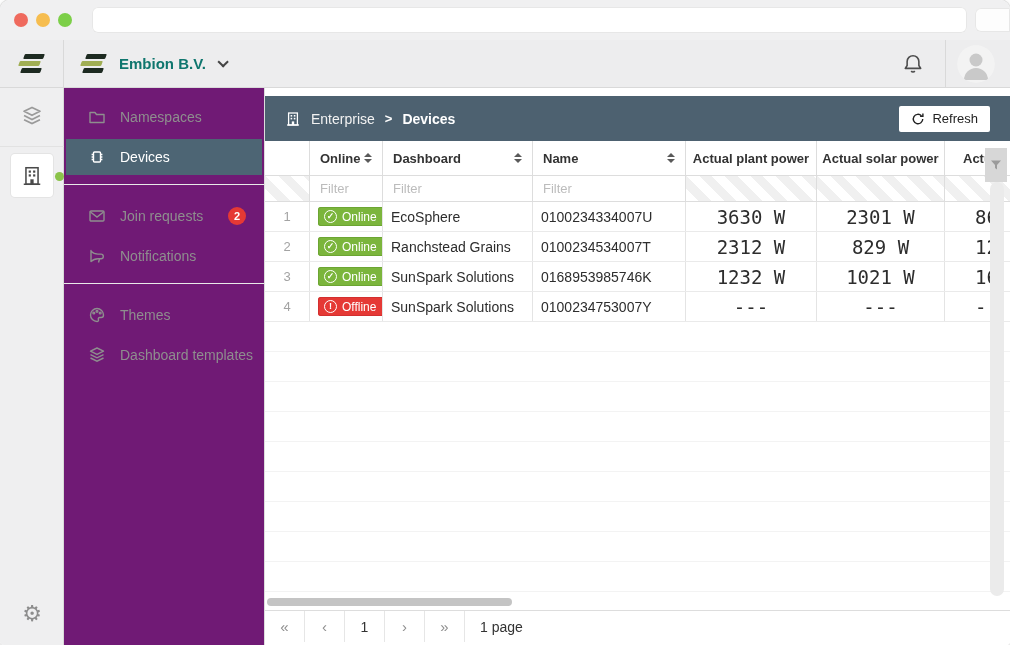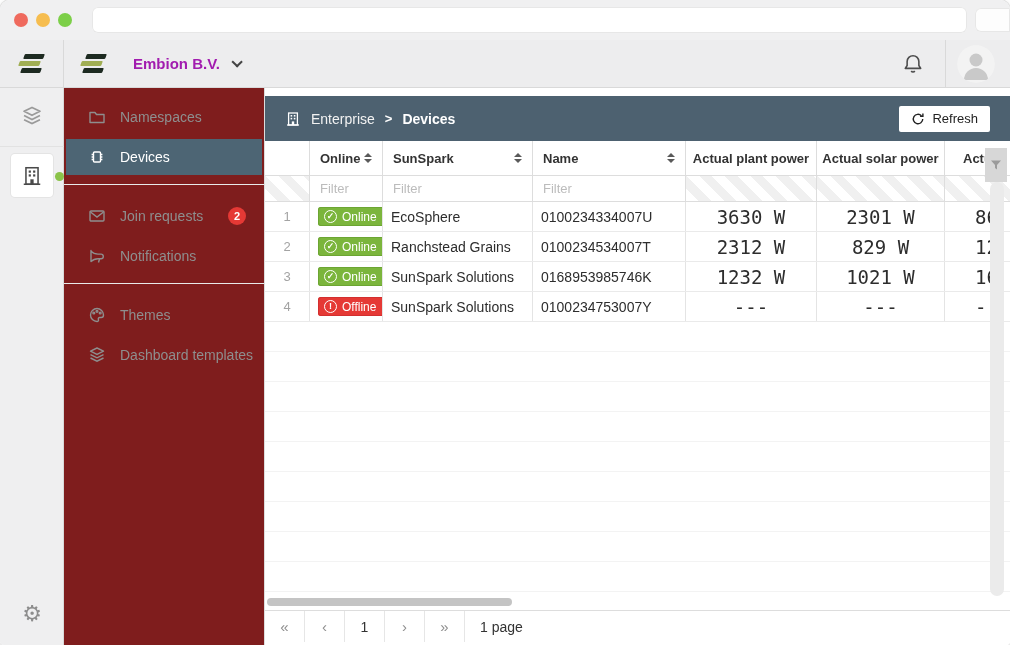--- a/index.html
+++ b/index.html
@@ -25,42 +25,42 @@
   .appheader { position:absolute; left:0; top:40px; right:0; height:48px;
                background:#ededee; border-bottom:1px solid #d9d9d9; }
   .logo-cell { position:absolute; left:0; top:0; width:64px; height:47px;
                border-right:1px solid #d9d9d9; display:flex; align-items:center; justify-content:center; }
   .logo { width:28px; }
   .logo i { display:block; height:5px; margin-bottom:2px; transform:skewX(-20deg); border-radius:1px; }
   .logo i:nth-child(1){ width:20px; margin-left:6px; background:#1d2a21; }
   .logo i:nth-child(2){ width:21px; margin-left:1px; background:#a0ae53; }
   .logo i:nth-child(3){ width:20px; margin-left:3px; margin-bottom:0; background:#1d2a21; }
   .org { position:absolute; left:80px; top:0; height:47px; display:flex; align-items:center; gap:11px; cursor:pointer; }
-  .org-name { font-size:15px; font-weight:bold; color:#a21caf;margin-left:14px; }
+  .org-name { font-size:15px; font-weight:bold; color:#0f766e; }
   .chev { width:8px; height:8px; border-right:2px solid #444; border-bottom:2px solid #444;
           transform:rotate(45deg) translateY(-3px); }
   .hdr-bell { position:absolute; left:902px; top:13px; width:22px; height:22px; }
   .hdr-div { position:absolute; left:945px; top:0; height:47px; border-left:1px solid #d9d9d9; }
   .avatar { position:absolute; left:957px; top:5px; width:38px; height:38px; border-radius:50%; overflow:hidden; }
 
   
   .rail { position:absolute; left:0; top:88px; bottom:0; width:64px;
           background:#efeff0; border-right:1px solid #d9d9d9; }
   .rail-btn { position:absolute; left:0; width:64px; display:flex; justify-content:center; color:#9a9a9a; }
   .rail-layers { top:17px; }
   .rail-sep { position:absolute; left:0; top:58px; width:64px; border-top:1px solid #e2e2e2; }
   .rail-selected { position:absolute; left:11px; top:66px; width:42px; height:43px; background:#fff;
                    border-radius:4px; box-shadow:0 0 0 1px #e4e4e4; display:flex; align-items:center;
                    justify-content:center; color:#4a4a4a; }
   .rail-dot { position:absolute; left:55px; top:84px; width:9px; height:9px; border-radius:50%; background:#8bc34a; }
   .rail-gear { position:absolute; bottom:20px; left:0; width:64px; text-align:center;
                font-size:22px; color:#8d8d8d; line-height:1; cursor:pointer; }
 
   
-  .menu { position:absolute; left:64px; top:88px; bottom:0; width:201px; background:#7f1d1d;
+  .menu { position:absolute; left:64px; top:88px; bottom:0; width:201px; background:#701a75;
           border-right:1px solid #ddd; padding-top:11px; }
   .menu-item { height:36px; display:flex; align-items:center; gap:14px; padding:0 8px 0 24px;
                color:#8e8e8e; font-size:14px; margin-bottom:4px; cursor:pointer; }
   .menu-item.selected { background:#4d6574; color:#fff; margin-left:2px; margin-right:2px; padding-left:22px; }
   .menu-item .mi-icon { display:flex; width:18px; }
   .menu-div { border-top:1px solid #e9e9e9; margin:9px 0 13px; }
   .mi-badge { margin-left:auto; margin-right:10px; background:#e53935; color:#fff; min-width:18px; height:18px;
               border-radius:9px; font-size:11px; font-weight:bold; display:flex; align-items:center; justify-content:center; }
 
   
@@ -286,21 +286,21 @@
             <span></span>
           </div>
           <div class="g-cell hc" style="width: 73px;">
             <span>Online</span>
             <span class="sort">
               <i class="up"></i>
               <i class="dn"></i>
             </span>
           </div>
           <div class="g-cell hc" style="width: 150px;">
-            <span>SunSpark</span>
+            <span>Dashboard</span>
             <span class="sort">
               <i class="up"></i>
               <i class="dn"></i>
             </span>
           </div>
           <div class="g-cell hc" style="width: 153px;">
             <span>Name</span>
             <span class="sort">
               <i class="up"></i>
               <i class="dn"></i>

